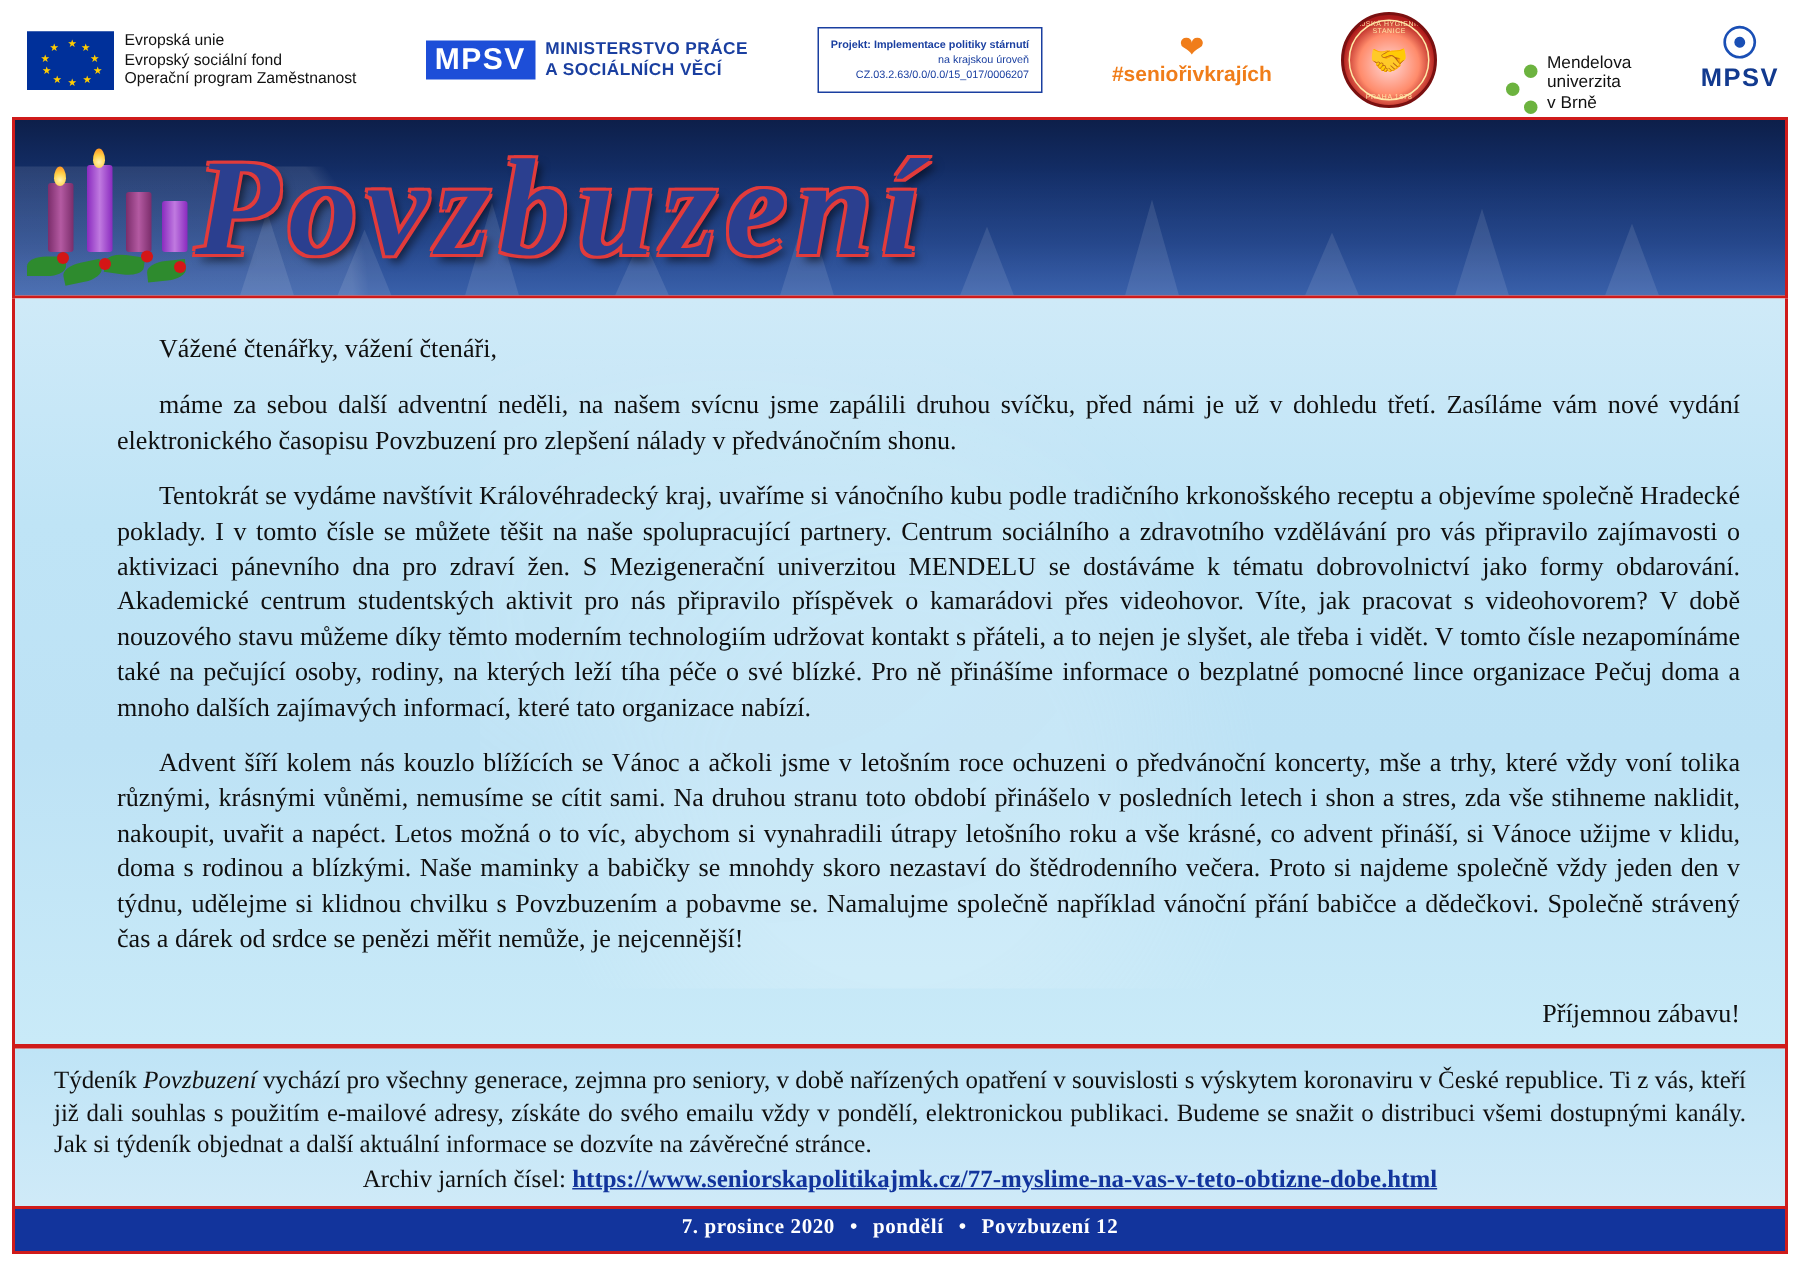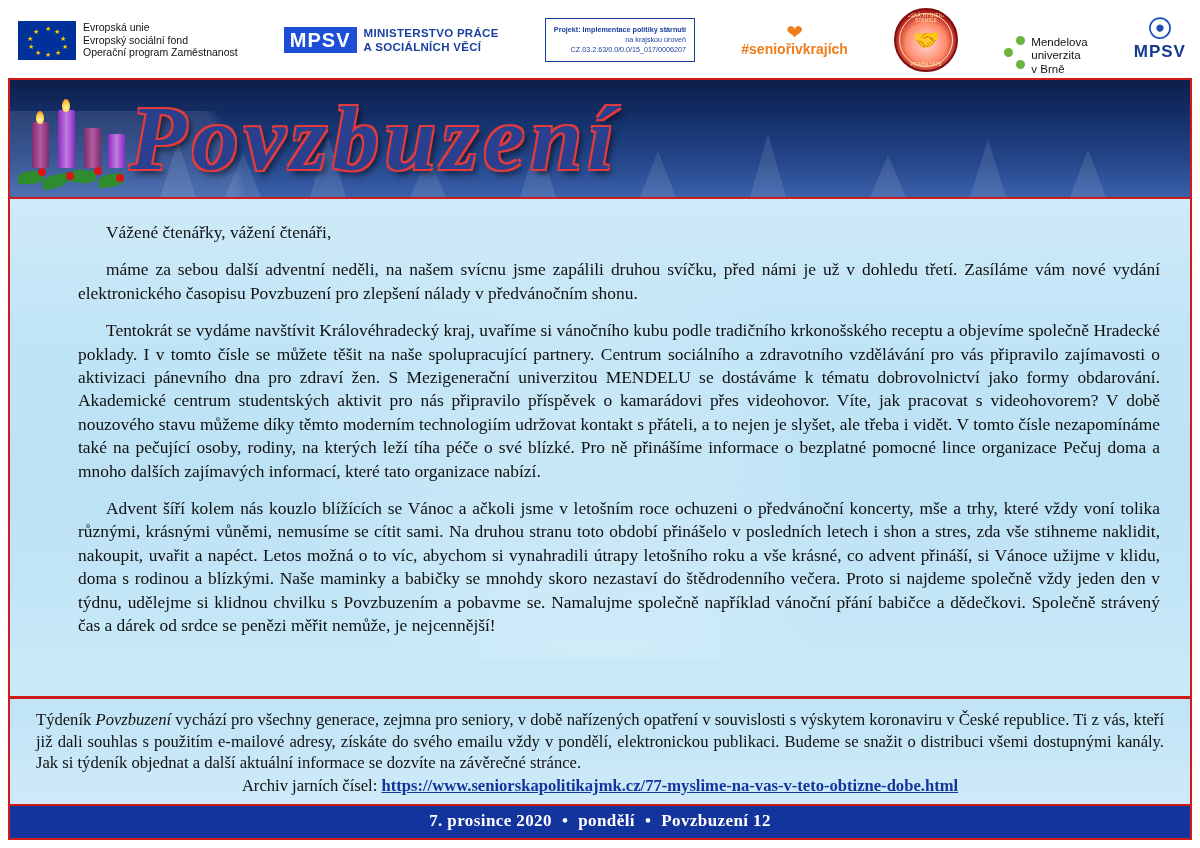--- a/index.html
+++ b/index.html
@@ -53,21 +53,21 @@
   .circle-logo .ring{
     position:absolute;inset:3px;border-radius:50%;border:1px solid #ffe9a8;
   }
   .circle-logo .hands{font-size:21px;color:#fff7d6;}
   .circle-logo .ctext{
     position:absolute;inset:0;font-size:4.6px;color:#ffe9a8;
     font-family:"Liberation Sans",sans-serif;text-align:center;
   }
   .circle-logo .ctext .top{position:absolute;top:3px;left:0;right:0;letter-spacing:.4px;}
   .circle-logo .ctext .bot{position:absolute;bottom:3px;left:0;right:0;letter-spacing:.4px;}
-  .mendelu{display:flex;align-items:flex-start;gap:6px;margin-top:32px;}
+  .mendelu{display:flex;align-items:flex-end;gap:6px;margin-top:32px;}
   .mendelu-dots{display:grid;grid-template-columns:repeat(2,9px);gap:3px;}
   .mdot{width:9px;height:9px;border-radius:50%;background:#6cb33f;}
   .mdot.hidden{background:transparent;}
   .mendelu-text{font-family:"Liberation Sans",sans-serif;font-size:11.5px;line-height:13.5px;color:#111;}
   .acsa{display:flex;flex-direction:column;align-items:center;color:#123a8f;}
   .acsa-mark{font-size:26px;line-height:24px;color:#1a4fb5;}
   .acsa-text{font-family:"Liberation Sans",sans-serif;font-weight:bold;font-size:17px;letter-spacing:1px;}
 
   
   .masthead{
@@ -139,21 +139,21 @@
   .footer p{
     margin:0;font-size:16.6px;line-height:21.5px;color:#101010;text-align:justify;
   }
   .footer p .it{font-style:italic;}
   .archiv{margin-top:2px;text-align:center;font-size:16.6px;}
   .archiv .lbl{color:#101010;}
   .archiv a{color:#12349c;font-weight:bold;word-break:break-all;}
   .bluebar{
     margin:0 8px;
     background:#12349c;color:#ffffff;text-align:center;
-    font-size:17px;font-weight:bold;letter-spacing:.4px;
+    font-size:14px;font-weight:bold;letter-spacing:.4px;
     padding:5px 0 7px 0;
     border-left:2px solid #cf1b1b;border-right:2px solid #cf1b1b;border-bottom:2px solid #cf1b1b;
   }
   .bluebar .dot{padding:0 10px;}
 </style>
 </head>
 <body>
 
 <div class="page">
 
@@ -267,20 +267,21 @@
     <div class="mast-title">Povzbuzení</div>
   </div>
 
   <div class="content">
     <div class="watermark"></div>
 
     <p class="indent">Vážené čtenářky, vážení čtenáři,</p>
     <p class="indent">máme za sebou další adventní neděli, na našem svícnu jsme zapálili druhou svíčku, před námi je už v dohledu třetí. Zasíláme vám nové vydání elektronického časopisu Povzbuzení pro zlepšení nálady v předvánočním shonu.</p>
     <p class="indent">Tentokrát se vydáme navštívit Královéhradecký kraj, uvaříme si vánočního kubu podle tradičního krkonošského receptu a objevíme společně Hradecké poklady. I v tomto čísle se můžete těšit na naše spolupracující partnery. Centrum sociálního a zdravotního vzdělávání pro vás připravilo zajímavosti o aktivizaci pánevního dna pro zdraví žen. S Mezigenerační univerzitou MENDELU se dostáváme k tématu dobrovolnictví jako formy obdarování. Akademické centrum studentských aktivit pro nás připravilo příspěvek o kamarádovi přes videohovor. Víte, jak pracovat s videohovorem? V době nouzového stavu můžeme díky těmto moderním technologiím udržovat kontakt s přáteli, a to nejen je slyšet, ale třeba i vidět. V tomto čísle nezapomínáme také na pečující osoby, rodiny, na kterých leží tíha péče o své blízké. Pro ně přinášíme informace o bezplatné pomocné lince organizace Pečuj doma a mnoho dalších zajímavých informací, které tato organizace nabízí.</p>
     <p class="indent">Advent šíří kolem nás kouzlo blížících se Vánoc a ačkoli jsme v letošním roce ochuzeni o předvánoční koncerty, mše a trhy, které vždy voní tolika různými, krásnými vůněmi, nemusíme se cítit sami. Na druhou stranu toto období přinášelo v posledních letech i shon a stres, zda vše stihneme naklidit, nakoupit, uvařit a napéct. Letos možná o to víc, abychom si vynahradili útrapy letošního roku a vše krásné, co advent přináší, si Vánoce užijme v klidu, doma s rodinou a blízkými. Naše maminky a babičky se mnohdy skoro nezastaví do štědrodenního večera. Proto si najdeme společně vždy jeden den v týdnu, udělejme si klidnou chvilku s Povzbuzením a pobavme se. Namalujme společně například vánoční přání babičce a dědečkovi. Společně strávený čas a dárek od srdce se penězi měřit nemůže, je nejcennější!</p>
+    <p class="right">Příjemnou zábavu!</p>
   </div>
 
   <div class="footer">
     <p>
       <span>Týdeník </span><span class="it">Povzbuzení</span><span> vychází pro všechny generace, zejmna pro seniory, v době nařízených opatření v souvislosti s výskytem koronaviru v České republice. Ti z vás, kteří již dali souhlas s použitím e-mailové adresy, získáte do svého emailu vždy v pondělí, elektronickou publikaci. Budeme se snažit o distribuci všemi dostupnými kanály. Jak si týdeník objednat a další aktuální informace se dozvíte na závěrečné stránce.</span>
     </p>
     <div class="archiv">
       <span class="lbl">Archiv jarních čísel: </span><a href="#">https://www.seniorskapolitikajmk.cz/77-myslime-na-vas-v-teto-obtizne-dobe.html</a>
     </div>
   </div>

